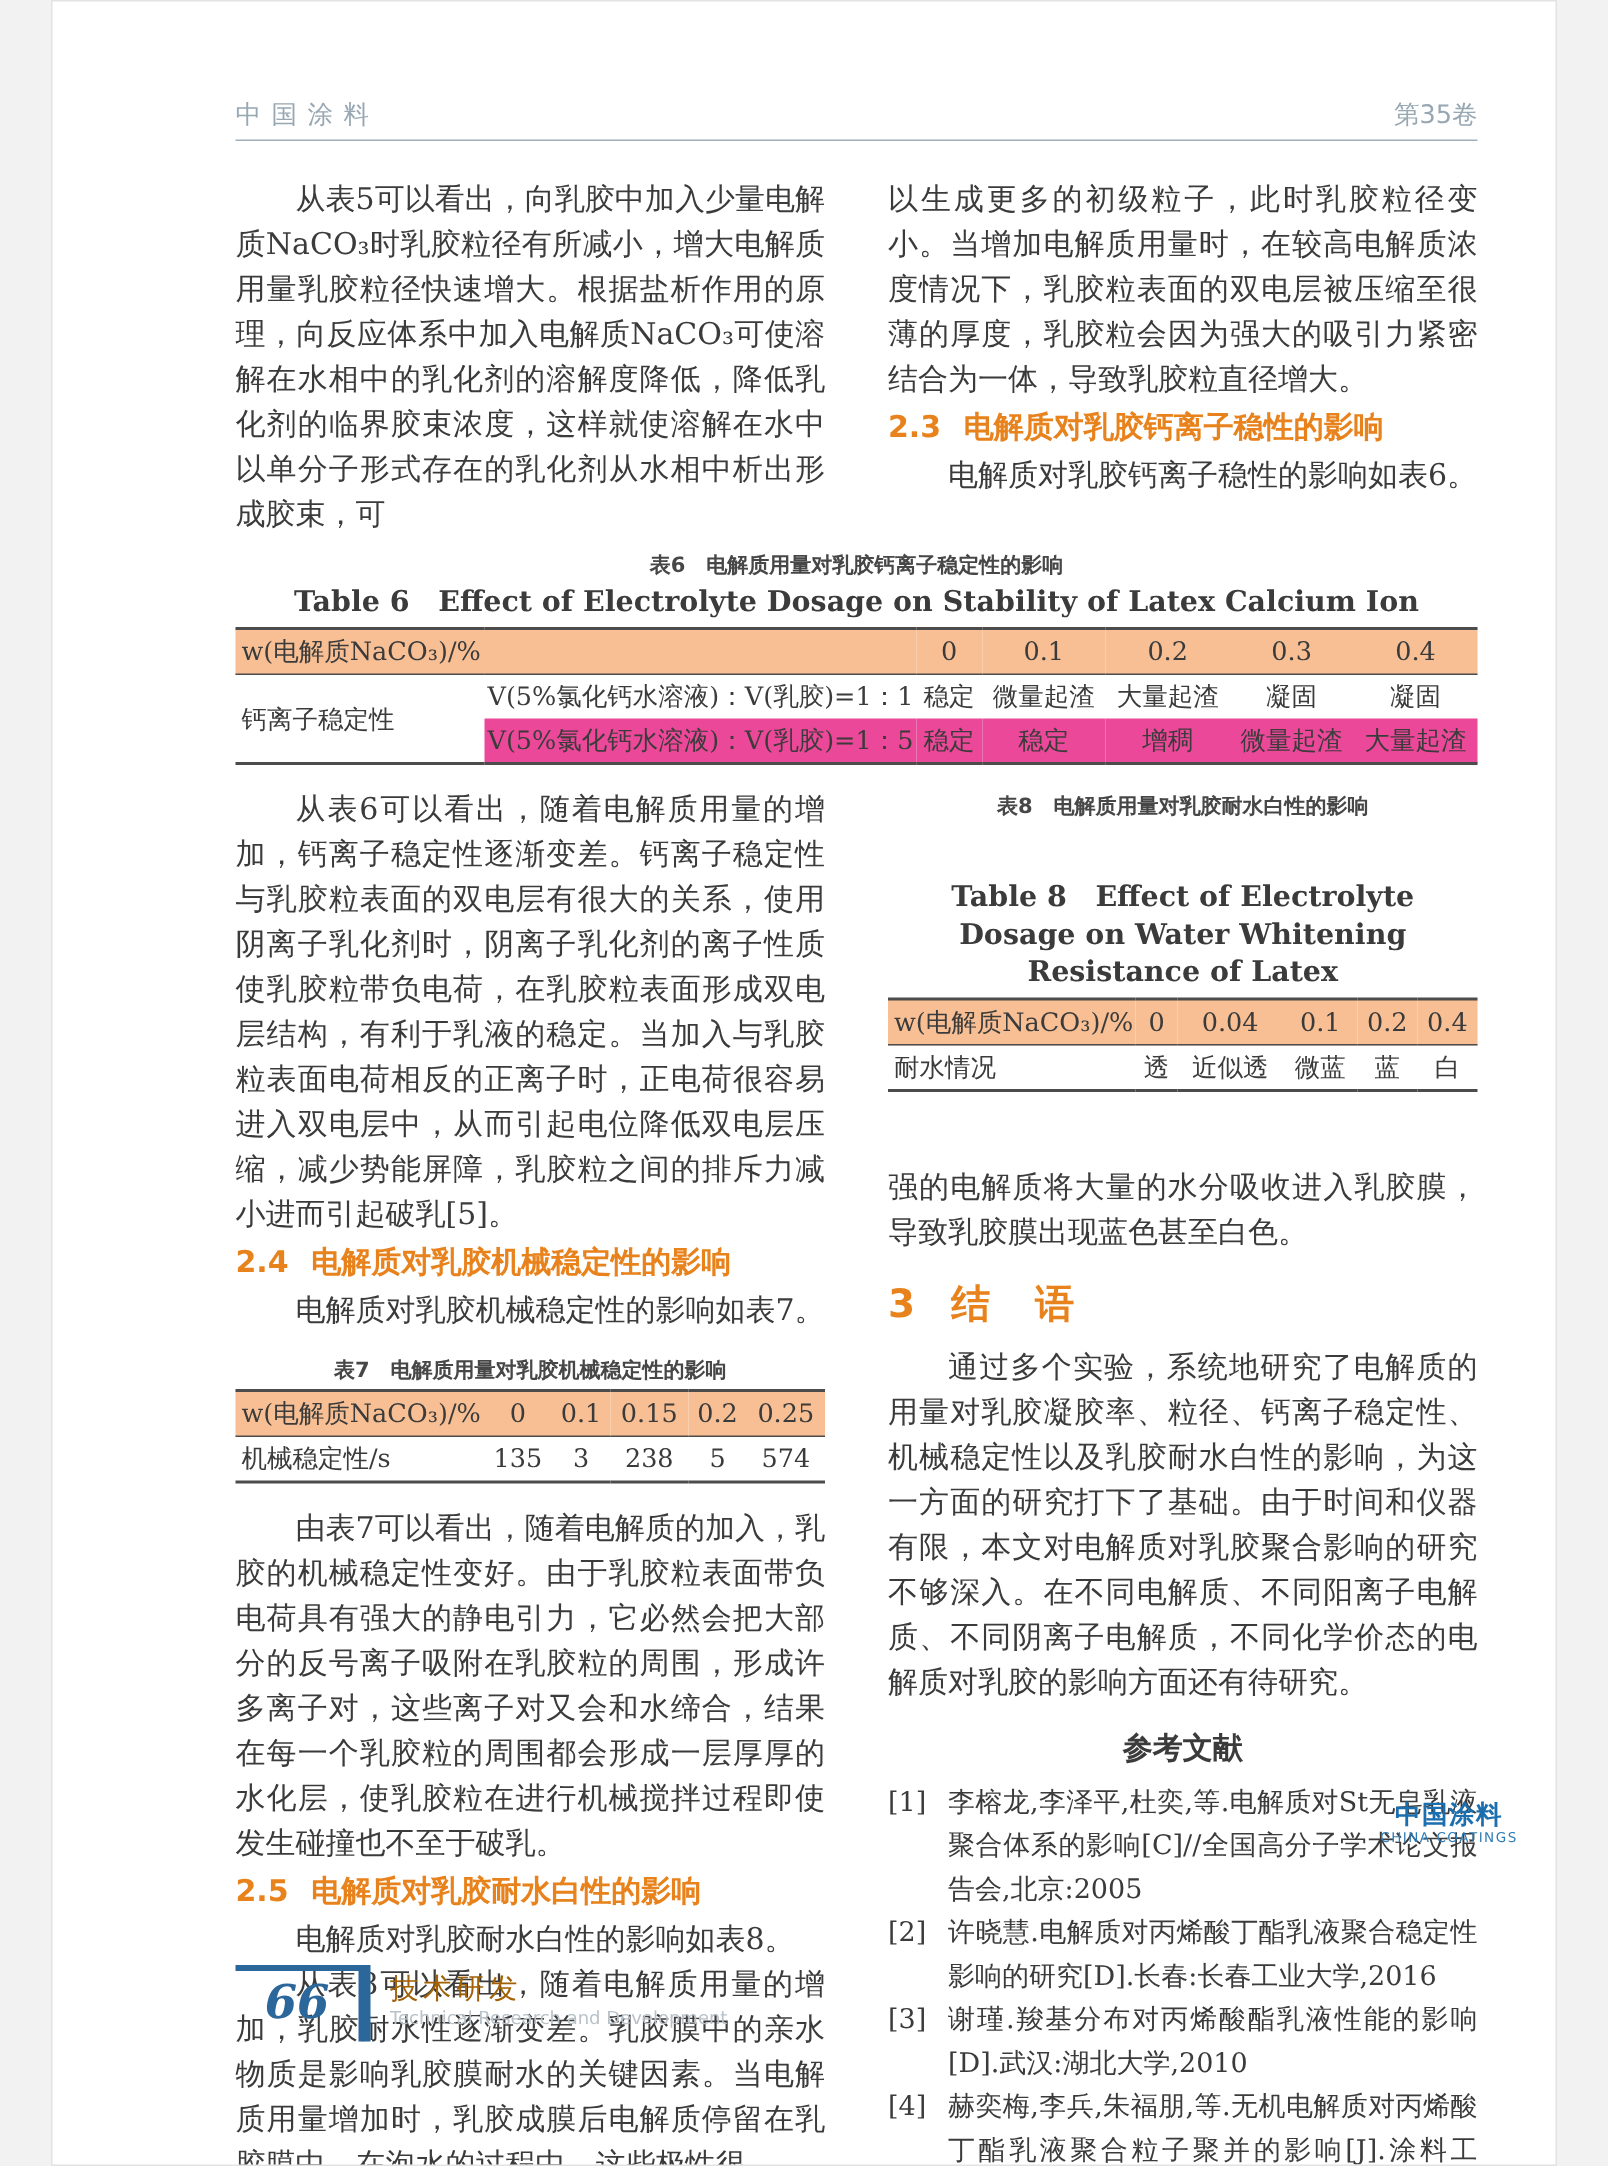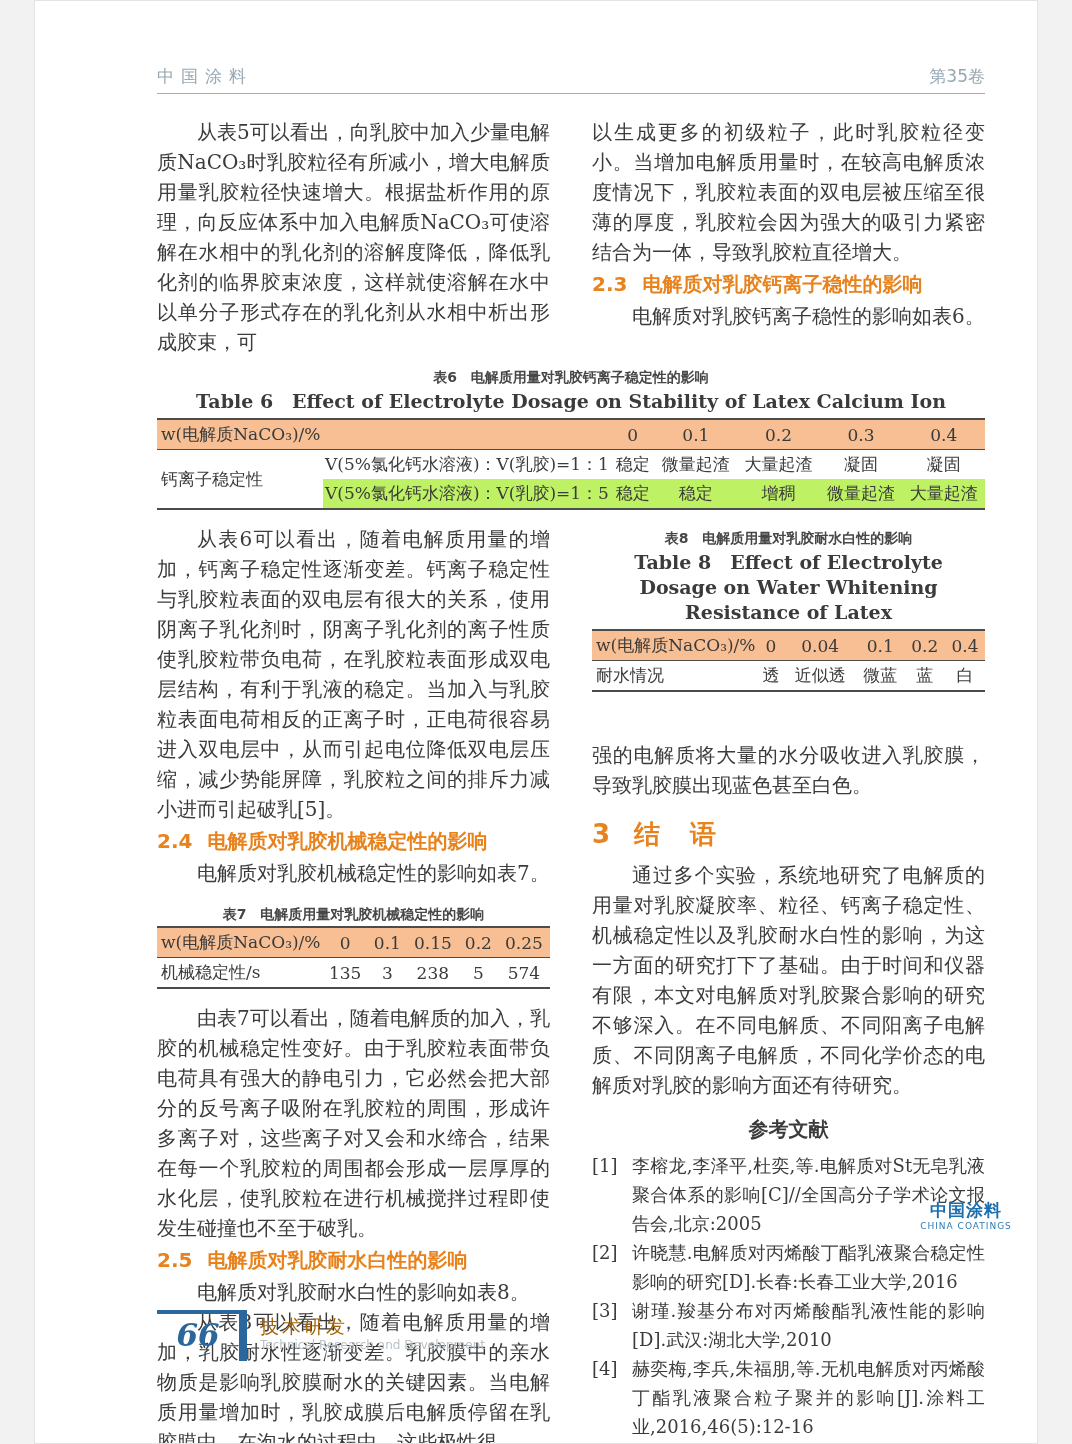--- a/index.html
+++ b/index.html
@@ -52,21 +52,21 @@
     margin-bottom:4px;
   }
   table.datatable {
     border-collapse:collapse; width:100%;
     border-top:2px solid #4c4c4c; border-bottom:2px solid #4c4c4c;
     font-size:17px;
   }
   table.datatable td { padding:3px 2px; text-align:center; white-space:nowrap; }
   table.datatable td.lbl { text-align:left; padding-left:4px; }
   tr.hdr td { background:#f7bf93; border-bottom:1.5px solid #4c4c4c; }
-  td.shaded { background:#bef264; }
+  td.shaded { background:#ec4899; }
 
   
   .refs-heading { text-align:center; font-weight:bold; font-size:20px; margin:16px 0 8px 0; }
   .ref { display:flex; font-size:18px; line-height:29px; }
   .ref .ref-num { flex:none; width:40px; }
   .ref .ref-text { flex:1; text-align:justify; }
 
   
   .brand-logo {
     position:absolute; left:876px; top:1200px; width:110px; text-align:center;
@@ -202,21 +202,21 @@
           <span class="sec-num">2.5</span><span>电解质对乳胶耐水白性的影响</span>
         </div>
         <p class="body indent">电解质对乳胶耐水白性的影响如表8。</p>
         <p class="body indent">从表8可以看出，随着电解质用量的增加，乳胶耐水性逐渐变差。乳胶膜中的亲水物质是影响乳胶膜耐水的关键因素。当电解质用量增加时，乳胶成膜后电解质停留在乳胶膜中，在泡水的过程中，这些极性很</p>
       </div>
 
       <div class="col">
 
         <div class="tbl-block" style="margin-top:2px; margin-bottom:48px;">
           <div class="tbl-title-cn">表8　电解质用量对乳胶耐水白性的影响</div>
-          <div class="tbl-title-en" style="padding:0 16px;">Table 8　Effect of Electrolyte Dosage on Water Whitening Resistance of Latex</div>
+          <div class="tbl-title-en" style="padding:0 16px;margin-top:36px;">Table 8　Effect of Electrolyte Dosage on Water Whitening Resistance of Latex</div>
           <table class="datatable">
             <colgroup>
                 <col style="width:158px">
                 <col>
                 <col>
                 <col>
                 <col>
                 <col>
               </colgroup>
             <tbody>

